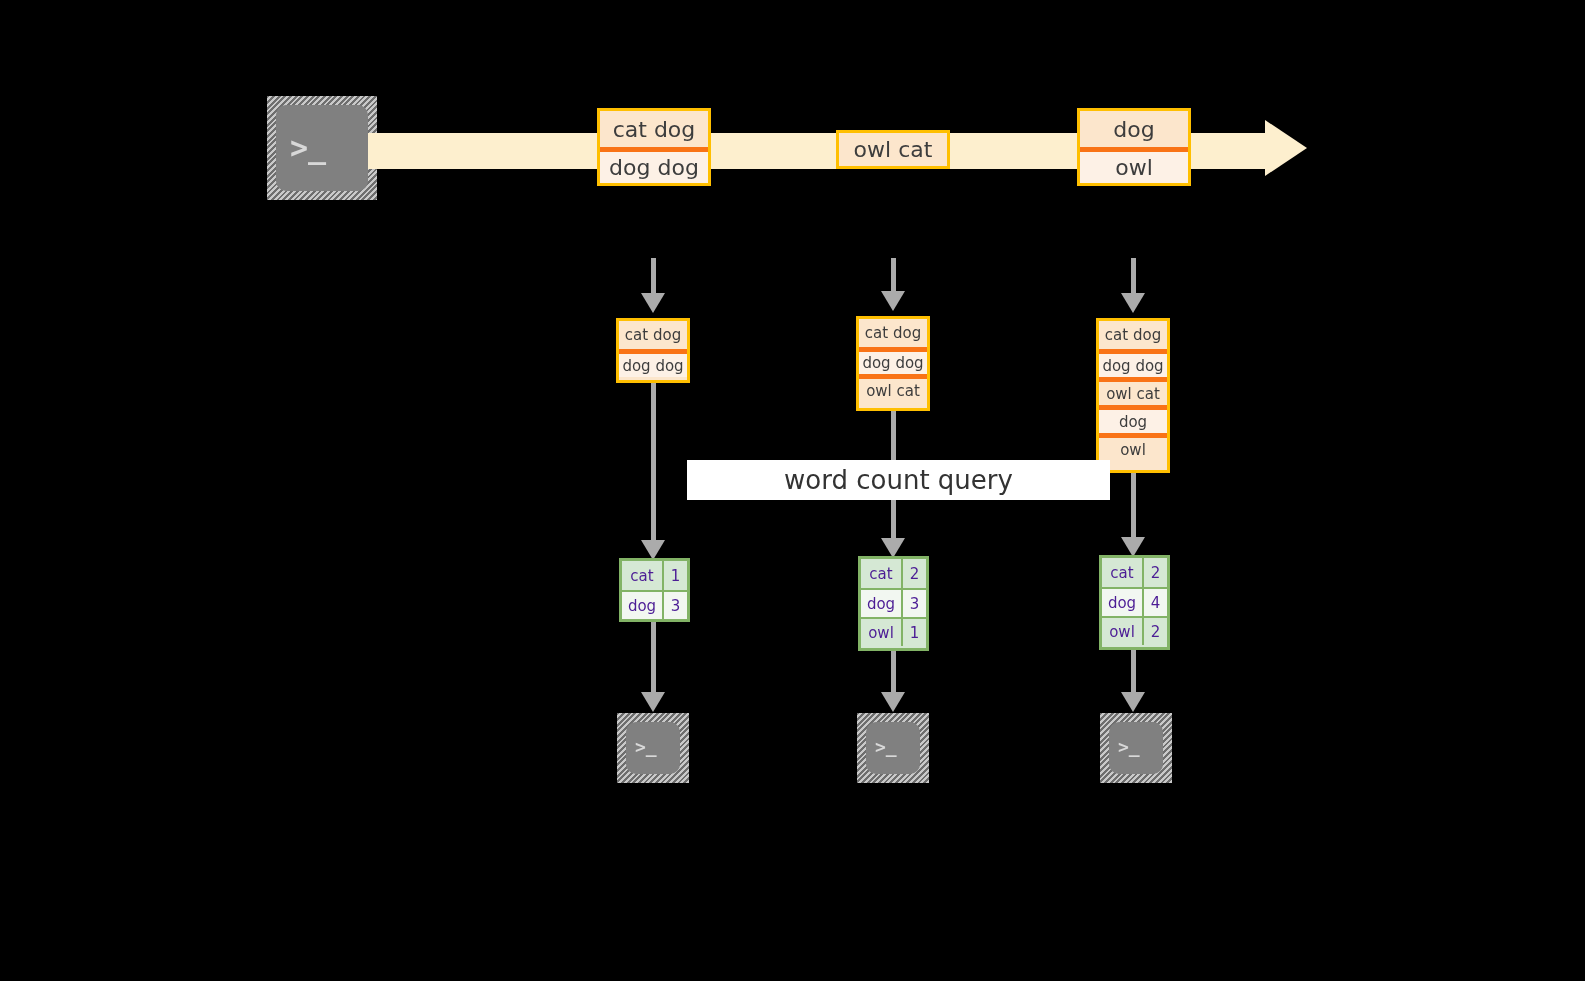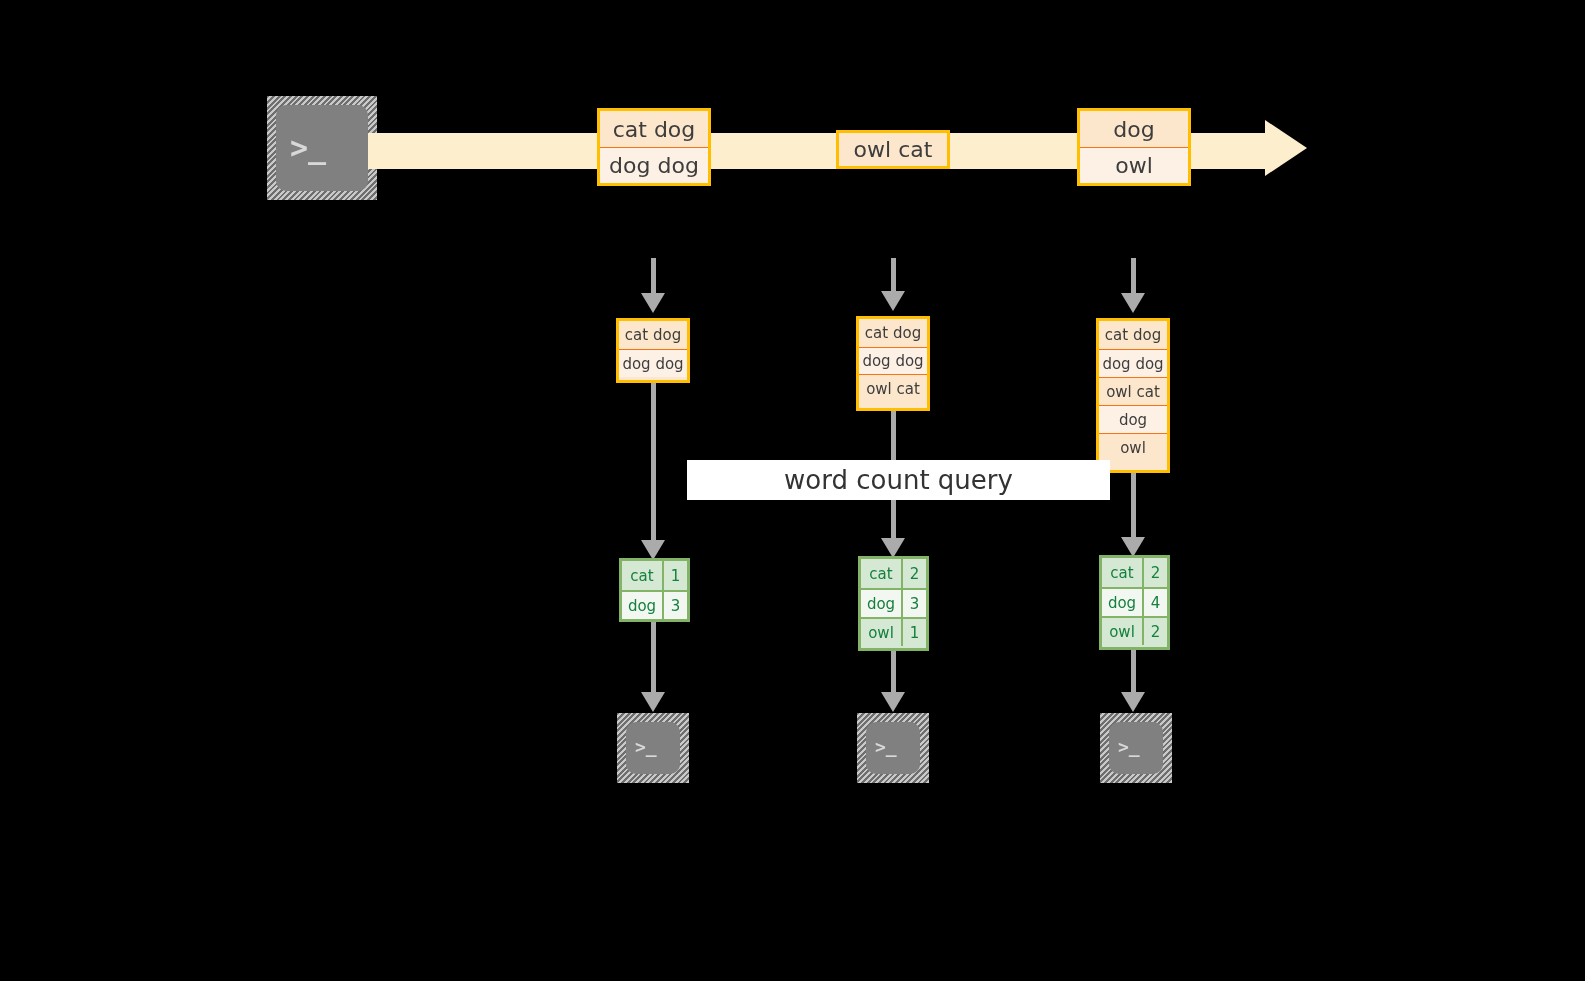--- a/index.html
+++ b/index.html
@@ -57,33 +57,33 @@
   .orow{
     box-sizing:border-box;
     display:flex;
     align-items:center;
     justify-content:center;
     color:#3d3d3d;
     white-space:nowrap;
     background:#FCE6CC;
   }
   .orow.alt{ background:#FDF1E6; }
-  .orow + .orow{ border-top:1px solid #f97316; }
+  .orow + .orow{ border-top:5px solid #f97316; }
 
   
   .gbox{
     position:absolute;
     box-sizing:border-box;
     border:3px solid #82B366;
     background:#D5E8D4;
   }
   .grow{
     box-sizing:border-box;
     display:flex;
-    color:#15803d;
+    color:#4c1d95;
   }
   .grow + .grow{ border-top:2px solid #82B366; }
   .gcell-word{
     box-sizing:border-box;
     display:flex;align-items:center;justify-content:center;
     border-right:2px solid #82B366;
     white-space:nowrap;
   }
   .gcell-count{
     box-sizing:border-box;

